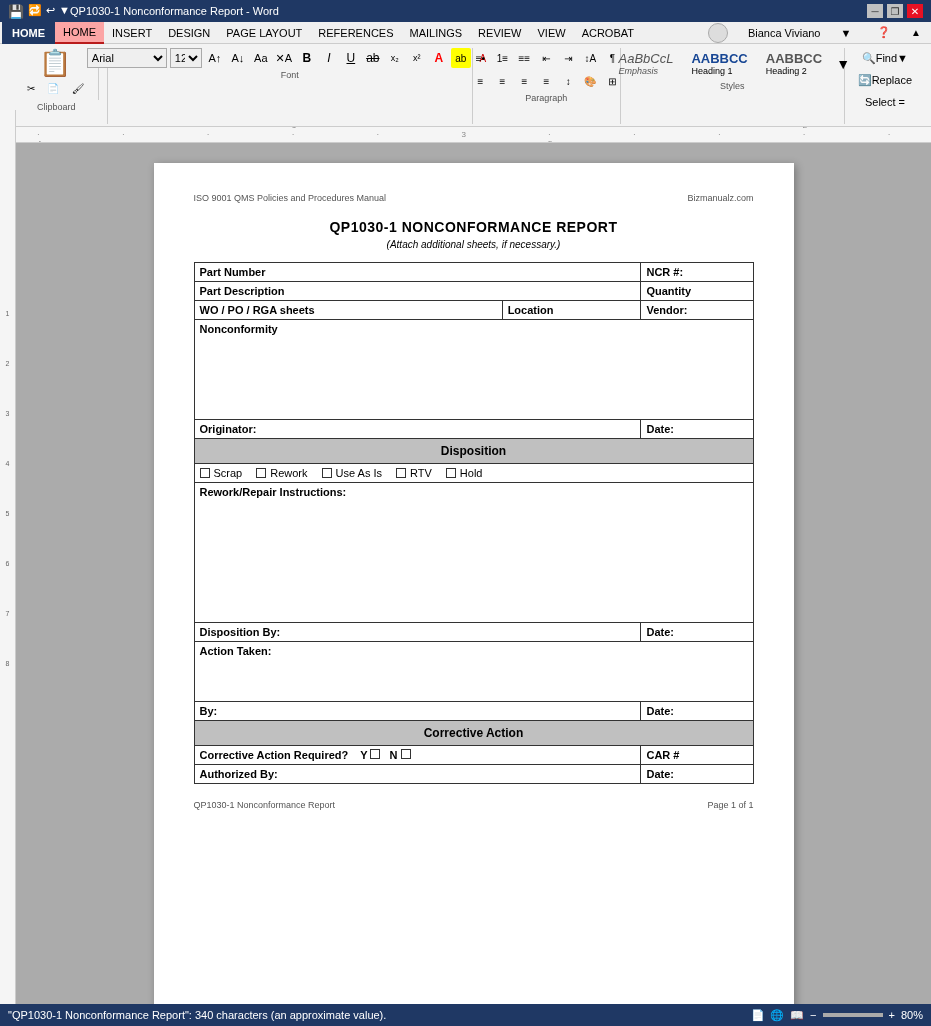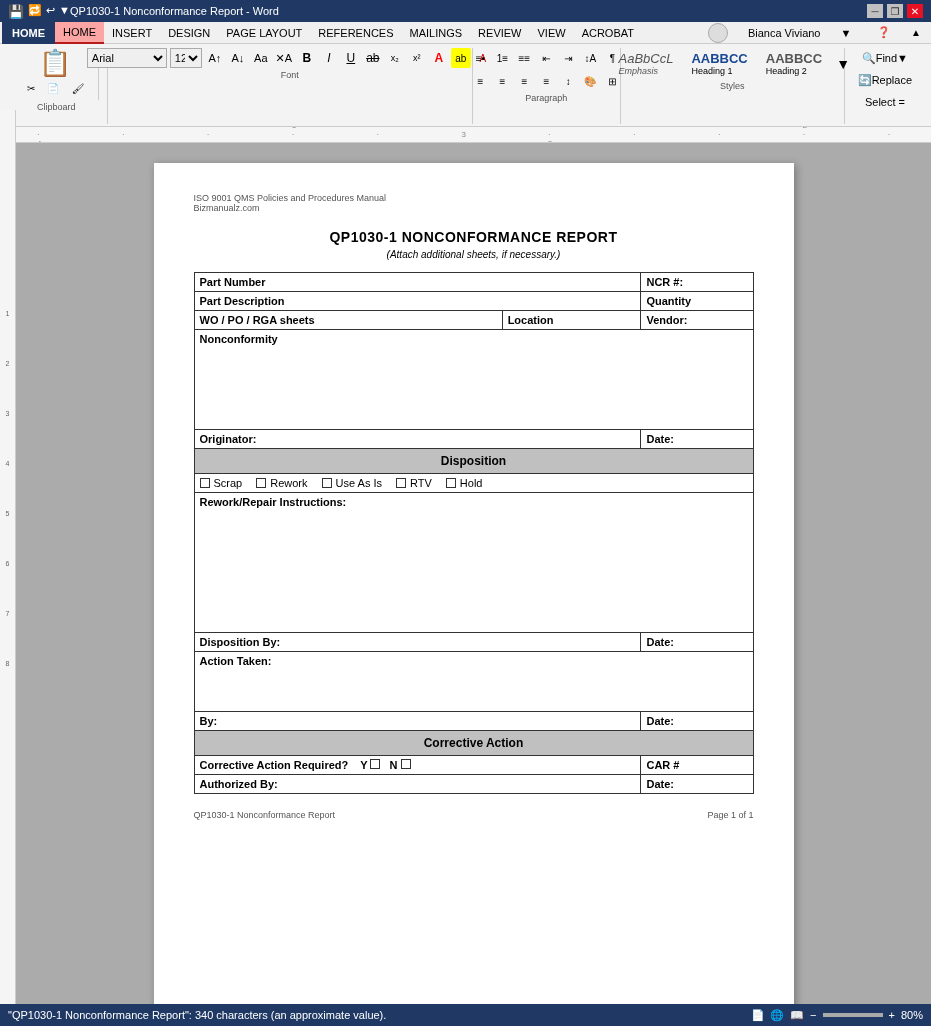--- a/index.html
+++ b/index.html
@@ -145,21 +145,20 @@
       box-shadow: 2px 2px 8px rgba(0,0,0,0.3);
       position: relative;
     }
 
     .page-header {
       display: flex;
       justify-content: space-between;
       font-size: 9px;
       color: #555;
       margin-bottom: 16px;
-      flex-direction: column;
     }
 
     .doc-title {
       text-align: center;
       font-size: 14px;
       font-weight: bold;
       margin-bottom: 4px;
       letter-spacing: 0.5px;
     }
     .doc-subtitle {

